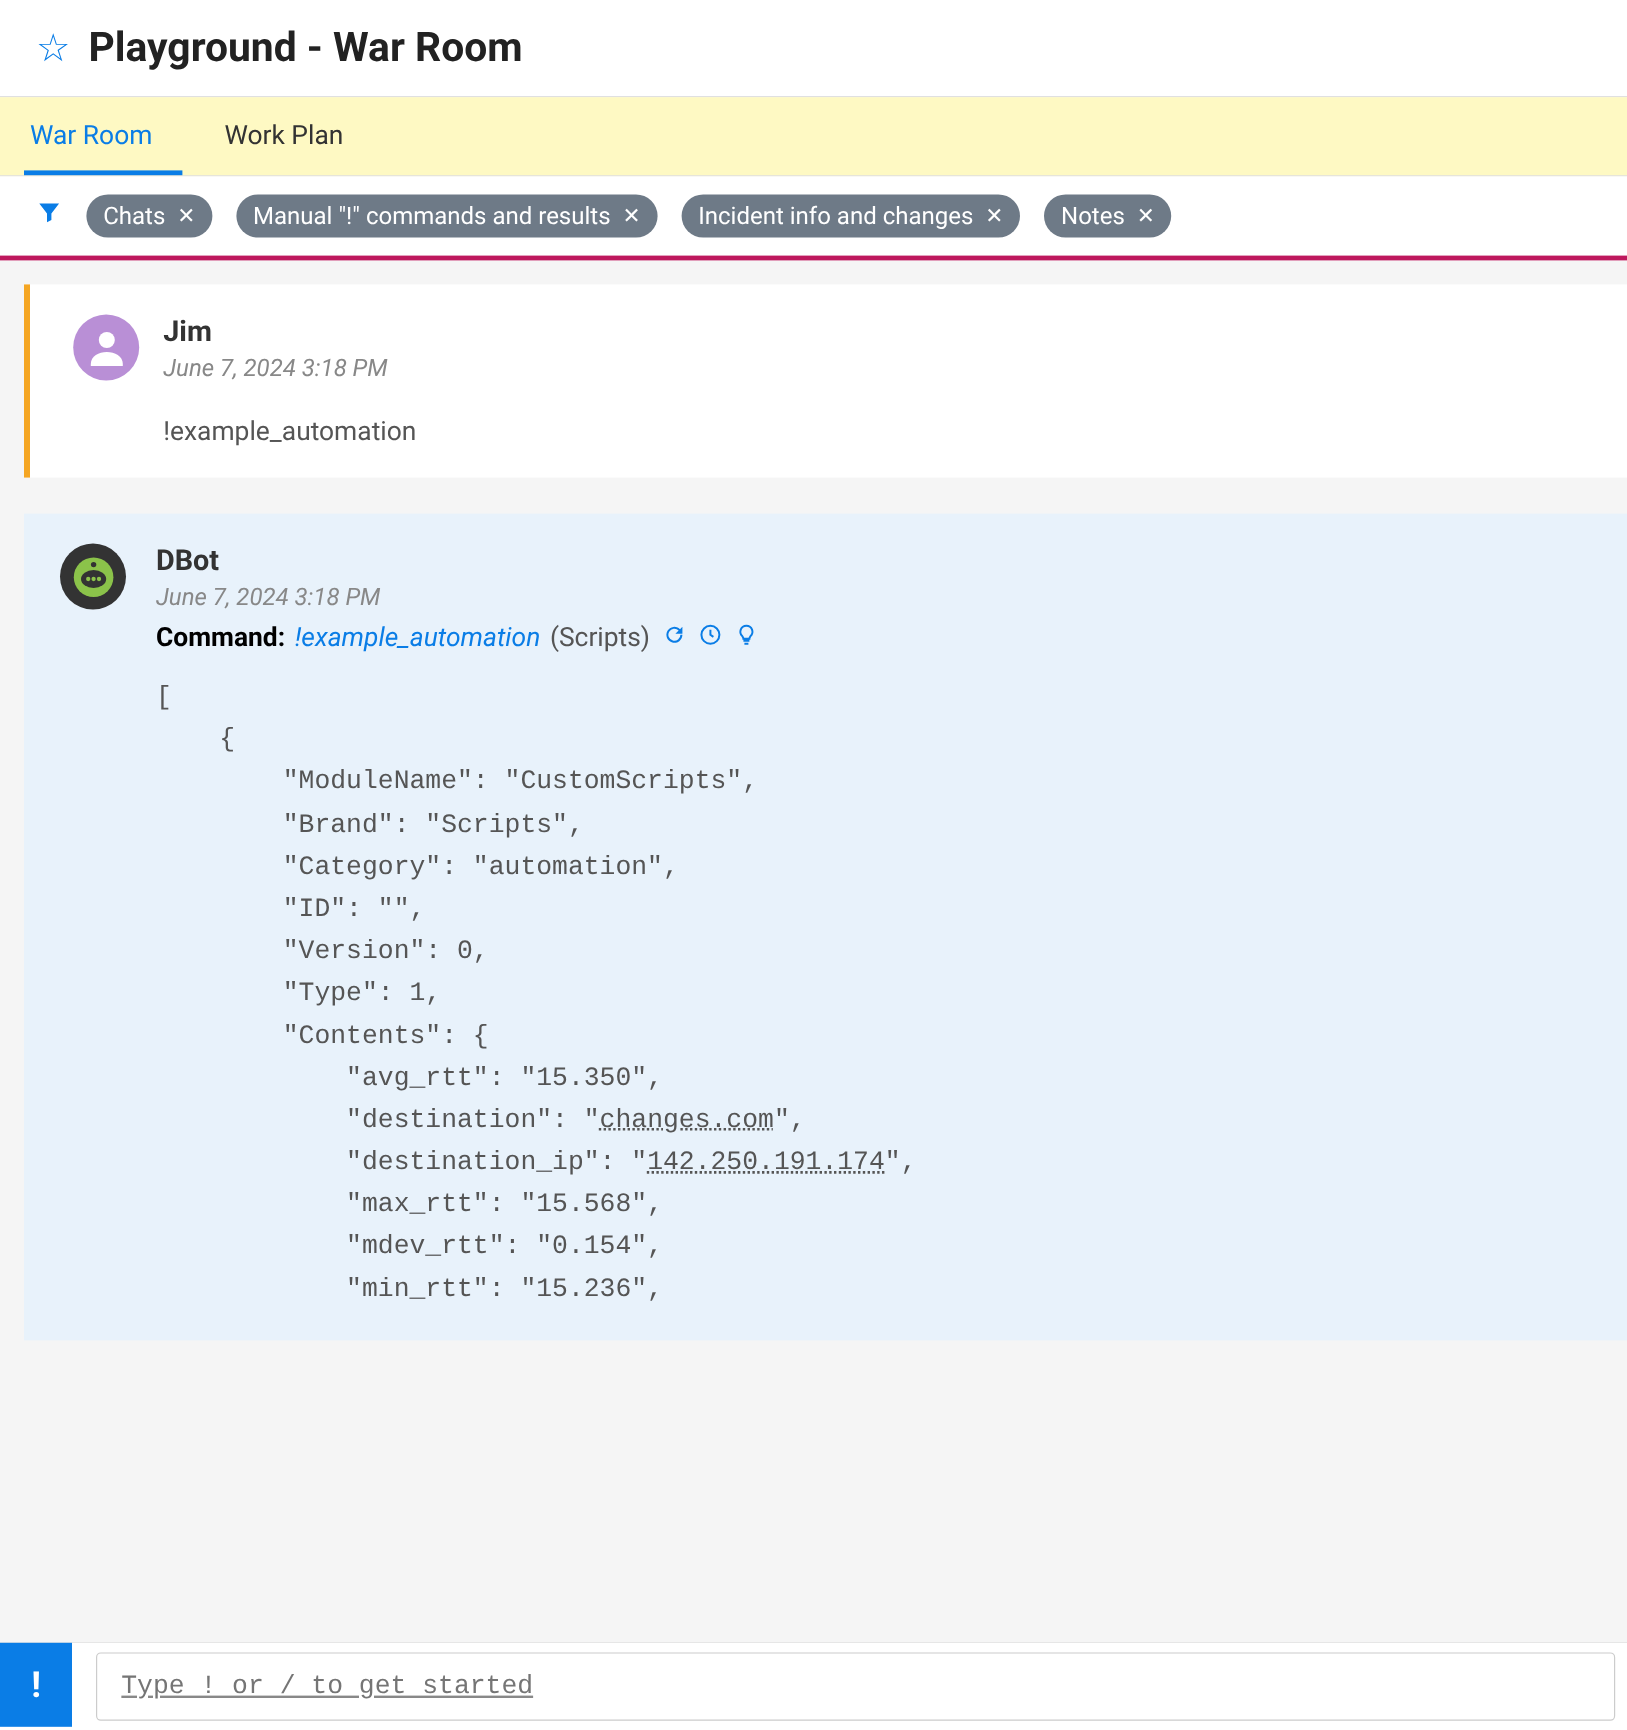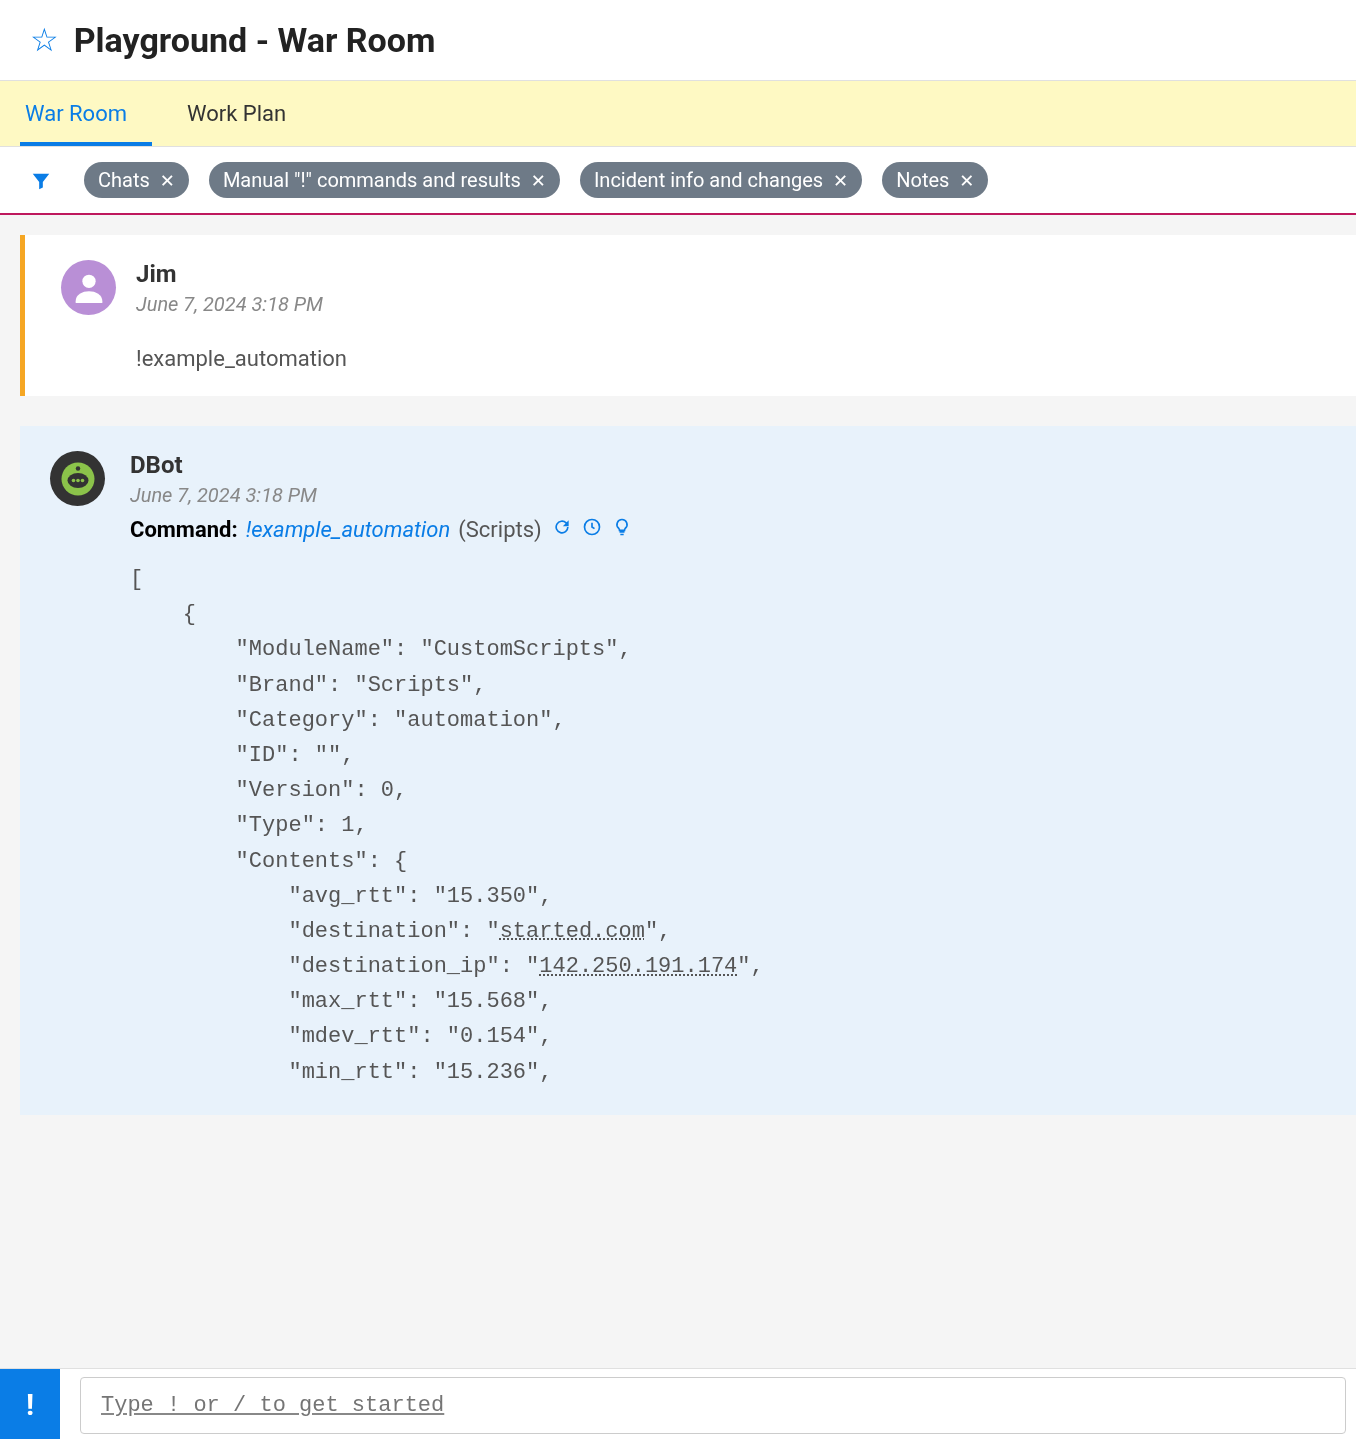--- a/index.html
+++ b/index.html
@@ -47,23 +47,23 @@
   content: "";
   position: absolute;
   bottom: 0; left: 0; right: 0;
   height: 4px;
   background: #0a7de6;
 }
 .filter-bar {
   background: #fff;
   padding: 15px 30px;
   display: flex;
-  align-items: flex-end;
-  gap: 32px;
-  border-bottom: 2px solid #be185d;
+  align-items: center;
+  gap: 20px;
+  border-bottom: 4px solid #be185d;
 }
 .filter-icon {
   color: #0a7de6;
   font-size: 24px;
 }
 .chips {
   display: flex;
   gap: 20px;
   flex-wrap: wrap;
 }
@@ -283,21 +283,21 @@
     <div class="json-output" id="json-out">[
     {
         "ModuleName": "CustomScripts",
         "Brand": "Scripts",
         "Category": "automation",
         "ID": "",
         "Version": 0,
         "Type": 1,
         "Contents": {
             "avg_rtt": "15.350",
-            "destination": "<span class="underline">started.com</span>",
+            "destination": "<span class="underline">changes.com</span>",
             "destination_ip": "<span class="underline">142.250.191.174</span>",
             "max_rtt": "15.568",
             "mdev_rtt": "0.154",
             "min_rtt": "15.236",</div>
   </div>
 
 </div>
 
 <div class="spacer"></div>
 

